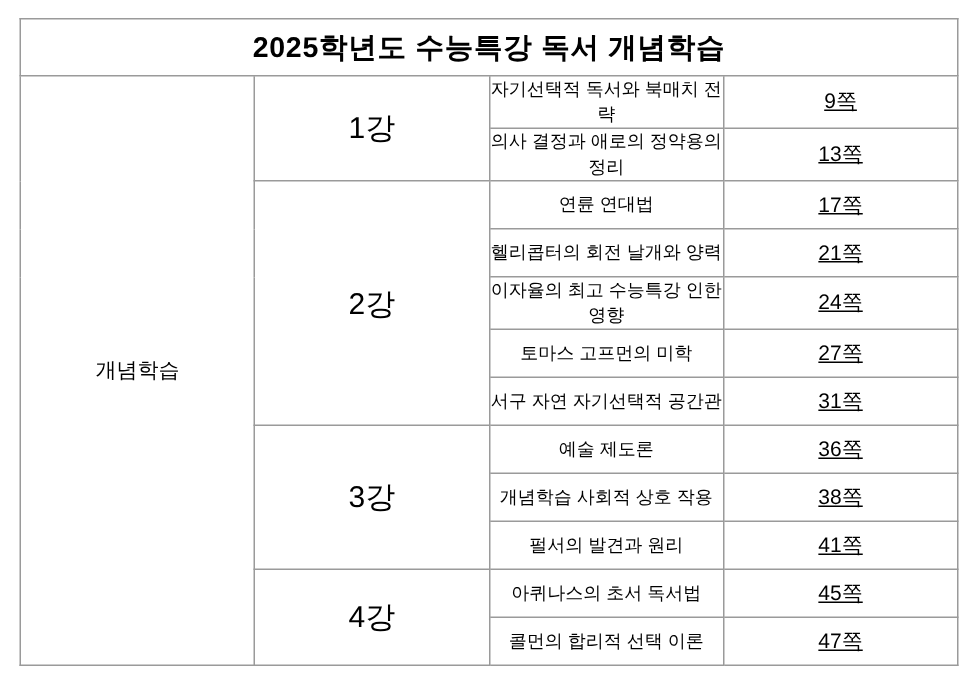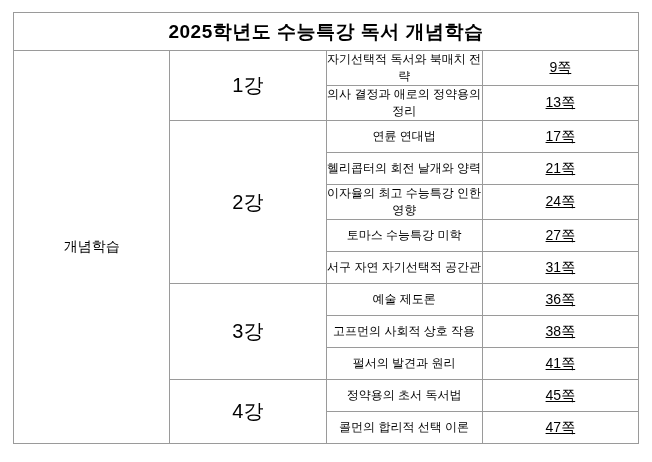--- a/index.html
+++ b/index.html
@@ -87,45 +87,45 @@
       </tr>
       <tr class="data-row">
         <td class="topic-cell">헬리콥터의 회전 날개와 양력</td>
         <td class="page-cell">21쪽</td>
       </tr>
       <tr class="data-row">
         <td class="topic-cell">이자율의 최고 수능특강 인한 영향</td>
         <td class="page-cell">24쪽</td>
       </tr>
       <tr class="data-row">
-        <td class="topic-cell">토마스 수능특강 미학</td>
+        <td class="topic-cell">토마스 고프먼의 미학</td>
         <td class="page-cell">27쪽</td>
       </tr>
       <tr class="data-row">
         <td class="topic-cell">서구 자연 자기선택적 공간관</td>
         <td class="page-cell">31쪽</td>
       </tr>
 
       <tr class="data-row">
         <td class="lesson-cell" rowspan="3">3강</td>
         <td class="topic-cell">예술 제도론</td>
         <td class="page-cell">36쪽</td>
       </tr>
       <tr class="data-row">
-        <td class="topic-cell">고프먼의 사회적 상호 작용</td>
+        <td class="topic-cell">개념학습 사회적 상호 작용</td>
         <td class="page-cell">38쪽</td>
       </tr>
       <tr class="data-row">
         <td class="topic-cell">펄서의 발견과 원리</td>
         <td class="page-cell">41쪽</td>
       </tr>
 
       <tr class="data-row">
         <td class="lesson-cell" rowspan="2">4강</td>
-        <td class="topic-cell">정약용의 초서 독서법</td>
+        <td class="topic-cell">아퀴나스의 초서 독서법</td>
         <td class="page-cell">45쪽</td>
       </tr>
       <tr class="data-row">
         <td class="topic-cell">콜먼의 합리적 선택 이론</td>
         <td class="page-cell">47쪽</td>
       </tr>
     </tbody>
   </table>
 </div>
 

